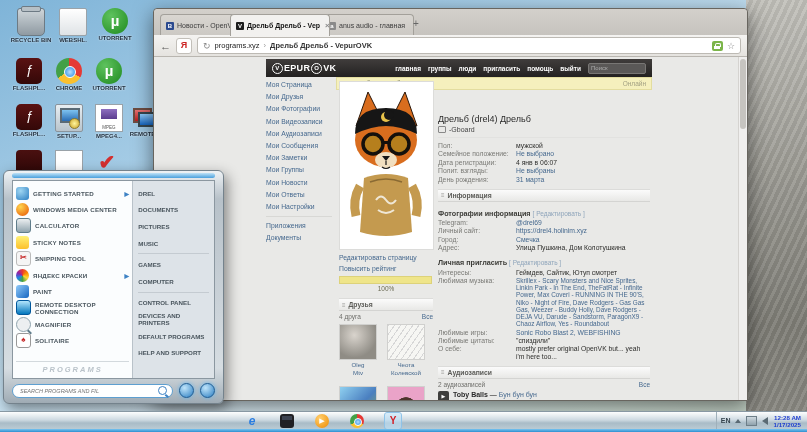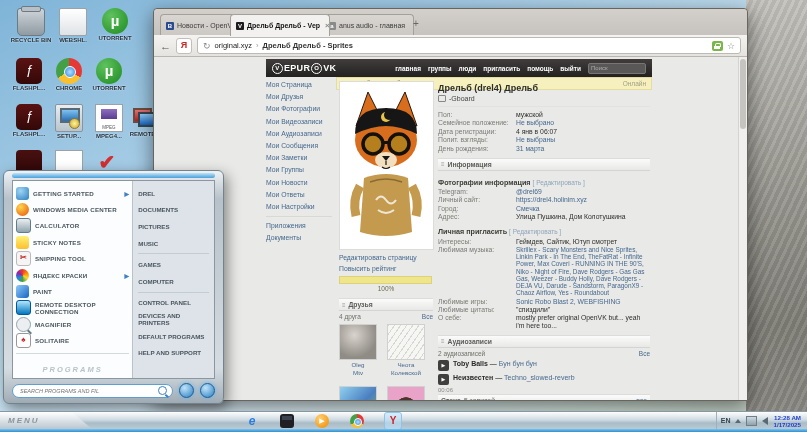--- a/index.html
+++ b/index.html
@@ -97,21 +97,21 @@
   #friendgrid{display:flex;flex-wrap:wrap;gap:10px;margin-top:4px;}
   .friend{width:38px;text-align:center;}
   .fava{width:36px;height:34px;border:1px solid #d0d0ce;}
   .fname{font-size:6.2px;color:#45688e;line-height:7px;margin-top:1px;}
   .fa-cat{background:radial-gradient(circle at 40% 30%,#d9d4cd,#8f8c85 70%);}
   .fa-sketch{background:#f6f6f3 repeating-linear-gradient(125deg,rgba(120,120,130,.25) 0 1px,transparent 1px 5px);}
   .fa-konata{background:linear-gradient(135deg,#8fd0f0 0%,#4a7fc0 55%,#8fae5a 100%);}
   .fa-girl{background:radial-gradient(circle at 50% 62%,#4d342c 0 38%,#eaa3c8 40%);}
 
   #rightcol{left:284px;top:26px;width:212px;}
-  #profname{font-size:9px;font-weight:bold;color:#2b2b2b;}
+  #profname{font-size:9px;font-weight:normal;color:#2b2b2b;margin-top:31px;}
   #statusline{display:flex;align-items:center;gap:3px;margin-top:2px;font-size:7px;color:#444;}
   #statusline .kbd{width:6px;height:5px;border:1px solid #888;border-radius:1px;}
   #rightcol hr{border:none;border-top:1px solid #e2e2e0;margin:4px 0;}
   .inforow{display:flex;font-size:6.8px;line-height:7.2px;margin-top:1.2px;}
   .inforow .rl{width:78px;color:#7a7a76;flex:0 0 auto;}
   .inforow .rv{color:#2e2e2c;}
   .inforow .rv.link{color:#45688e;}
   .subhdr{margin-top:7px;font-size:7.2px;}
   .subhdr b{color:#3c3c38;}
   .subhdr .edit{color:#8fa5bb;font-size:6.5px;}
@@ -139,21 +139,21 @@
   .ic-wmc{background:radial-gradient(circle at 35% 30%,#ffd54f,#e65100);border-radius:50%;}
   .ic-calc{background:linear-gradient(#eceff1,#90a4ae);border:1px solid #607d8b;}
   .ic-sticky{background:linear-gradient(#fff176,#fbc02d);}
   .ic-snip{background:#f5f5f5;border:1px solid #bbb;color:#c62828;font-size:8px;line-height:12px;text-align:center;}
   .ic-kraski{background:conic-gradient(#e53935,#fb8c00,#fdd835,#43a047,#1e88e5,#8e24aa,#e53935);border-radius:50%;}
   .ic-paint{background:linear-gradient(135deg,#90caf9,#1565c0);}
   .ic-rdc{background:linear-gradient(#b3e5fc,#0277bd);border:1px solid #01579b;}
   .ic-magnif{background:#eceff1;border:1px solid #90a4ae;border-radius:50%;}
   .ic-magnif:after{content:"";position:absolute;right:-2px;bottom:-2px;width:5px;height:2px;background:#607d8b;transform:rotate(45deg);}
   .ic-solit{background:#fff;border:1px solid #999;color:#c62828;font-size:8px;line-height:12px;text-align:center;}
-  #sm-programs{margin-top:auto;border-top:1px solid #d3d9dd;padding-top:11px;text-align:center;
+  #sm-programs{margin-top:auto;border-top:1px solid #d3d9dd;padding-top:3px;text-align:center;
      font-size:7.5px;font-weight:bold;letter-spacing:2px;color:#b9c2c9;text-transform:uppercase;font-style:italic;}
   #sm-right{flex:1;background:#dde3e8;border-left:1px solid #b9c2c9;padding:4px 5px;display:flex;flex-direction:column;}
   .smritem{height:16.6px;display:flex;align-items:center;font-size:6.2px;font-weight:bold;color:#4a565e;text-transform:uppercase;cursor:pointer;}
   .smrsep{border-top:1px solid #c4cbd1;margin:2px 0;}
   #sm-bottom{left:8px;right:8px;bottom:4px;height:17px;display:flex;align-items:center;gap:6px;}
   #sm-search{flex:1;height:12px;background:#fff;border:1px solid #5e9fd0;border-radius:7px;display:flex;align-items:center;padding:0 5px;}
   #sm-search input{flex:1;border:none;outline:none;font-size:5.5px;font-style:italic;color:#8a959c;text-transform:uppercase;background:transparent;}
   #sm-search .mag{width:7px;height:7px;border:1.5px solid #3d82c4;border-radius:50%;position:relative;flex:0 0 auto;}
   #sm-search .mag:after{content:"";position:absolute;right:-3px;bottom:-2px;width:4px;height:1.5px;background:#3d82c4;transform:rotate(40deg);}
   .sm-power{width:13px;height:13px;border-radius:50%;background:radial-gradient(circle at 35% 30%,#bfe4fa,#2d7fc2);border:1px solid #1c5d96;box-shadow:0 0 4px #66b6ec;}
@@ -255,23 +255,23 @@
       <span>anus audio - главная</span>
     </div>
     <div id="newtab" style="left:254px">+</div>
   </div>
 
   <div class="abs" id="toolbar">
     <span class="tbtn">←</span>
     <span id="ybtn">Я</span>
     <div id="addressbar">
       <span class="reload">↻</span>
-      <span class="host">original.xyz</span>
+      <span class="host">programs.xyz</span>
       <span class="sep">›</span>
-      <span class="ttl">Дрельб Дрельб - Sprites</span>
+      <span class="ttl">Дрельб Дрельб - VepurOVK</span>
       <span id="lockbadge"></span>
       <span id="star">☆</span>
     </div>
   </div>
 
   <div class="abs" id="page">
 
     <div class="abs" id="siteheader">
       <div id="logo">
         <span class="logo-circ">V</span>
@@ -548,21 +548,20 @@
     <div id="sm-search">
       <input placeholder="Search programs and fil" style="">
       <span class="mag"></span>
     </div>
     <span class="sm-power"></span>
     <span class="sm-power"></span>
   </div>
 </div>
 
 <div class="abs" id="taskbar">
-  <div id="menu-btn">MENU</div>
   <div class="tb-icons">
     <span class="tbi tbi-ie">e</span>
     <span class="tbi tbi-files"></span>
     <span class="tbi tbi-media">▶</span>
     <span class="tbi tbi-ball"></span>
     <span class="tbi tbi-y tbi-active">Y</span>
   </div>
   <div id="tray">
     <span class="lang">EN</span>
     <span class="up"></span>

